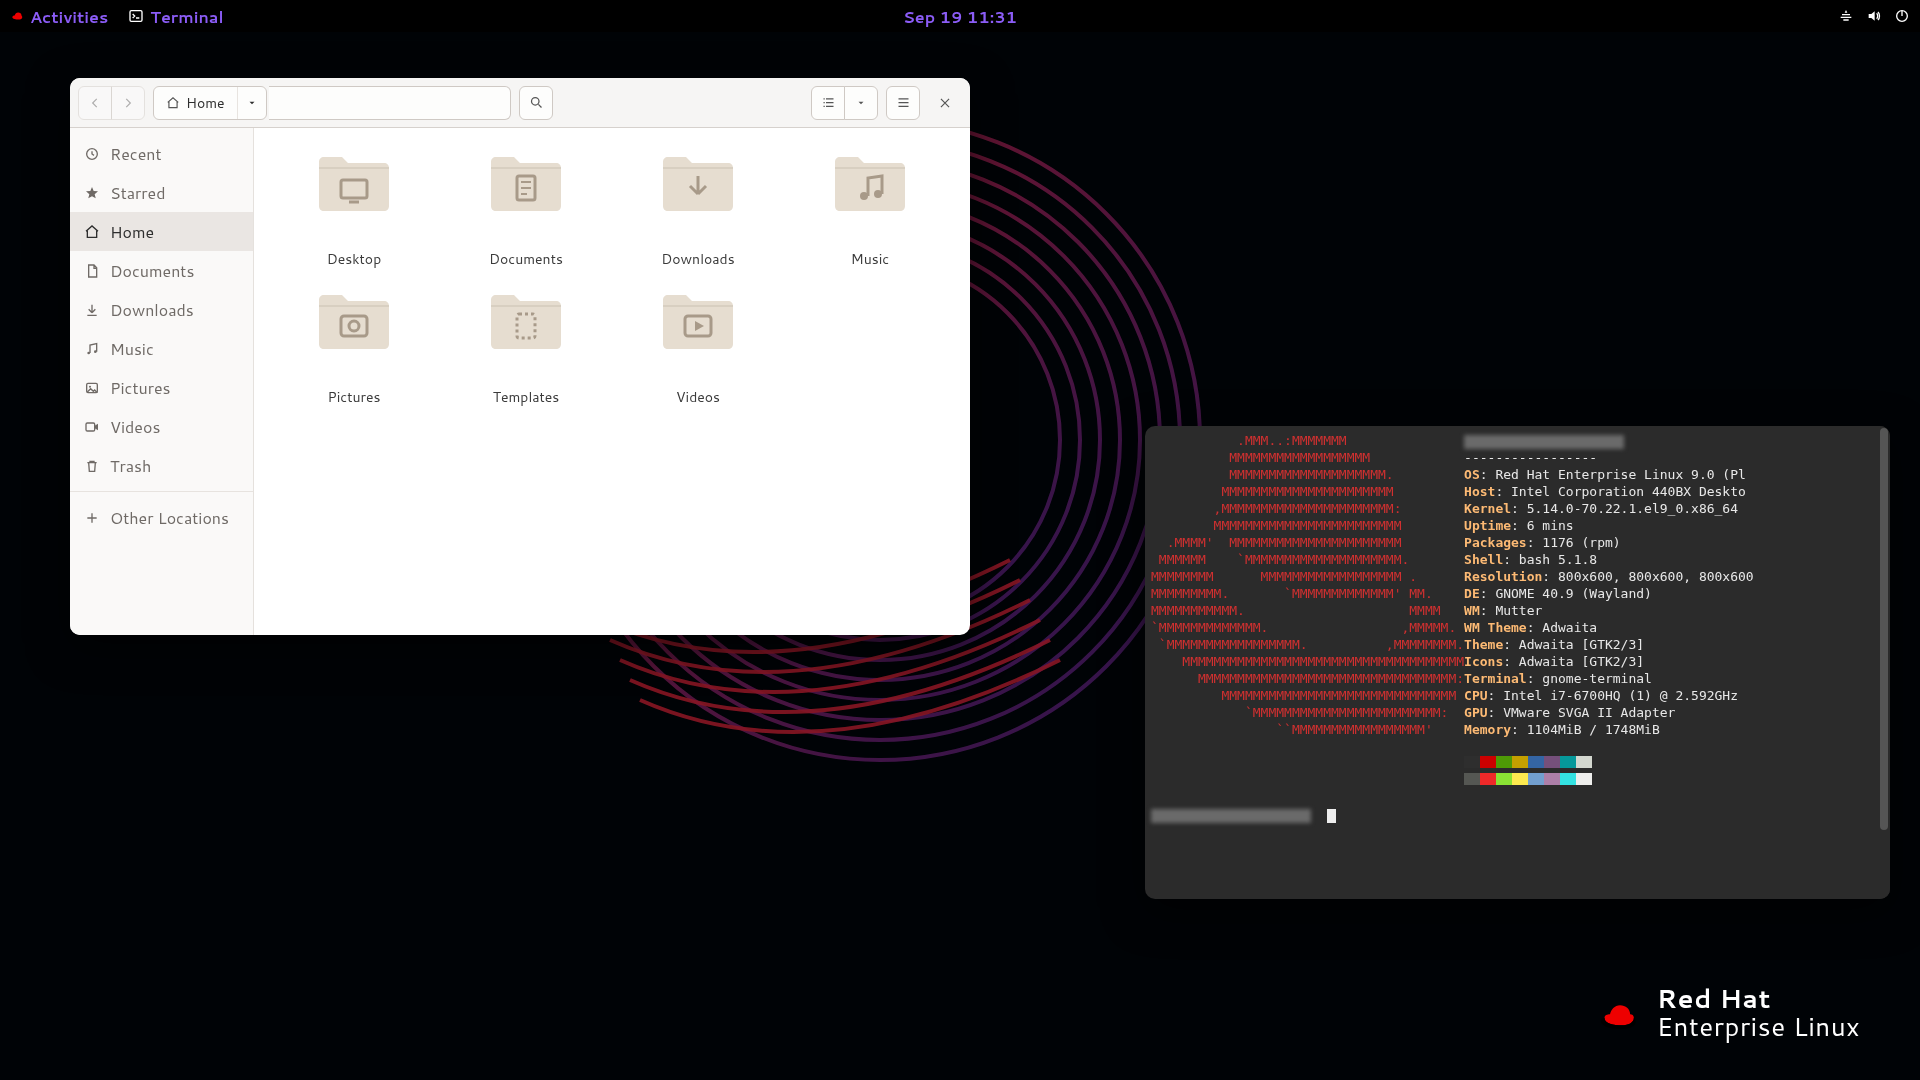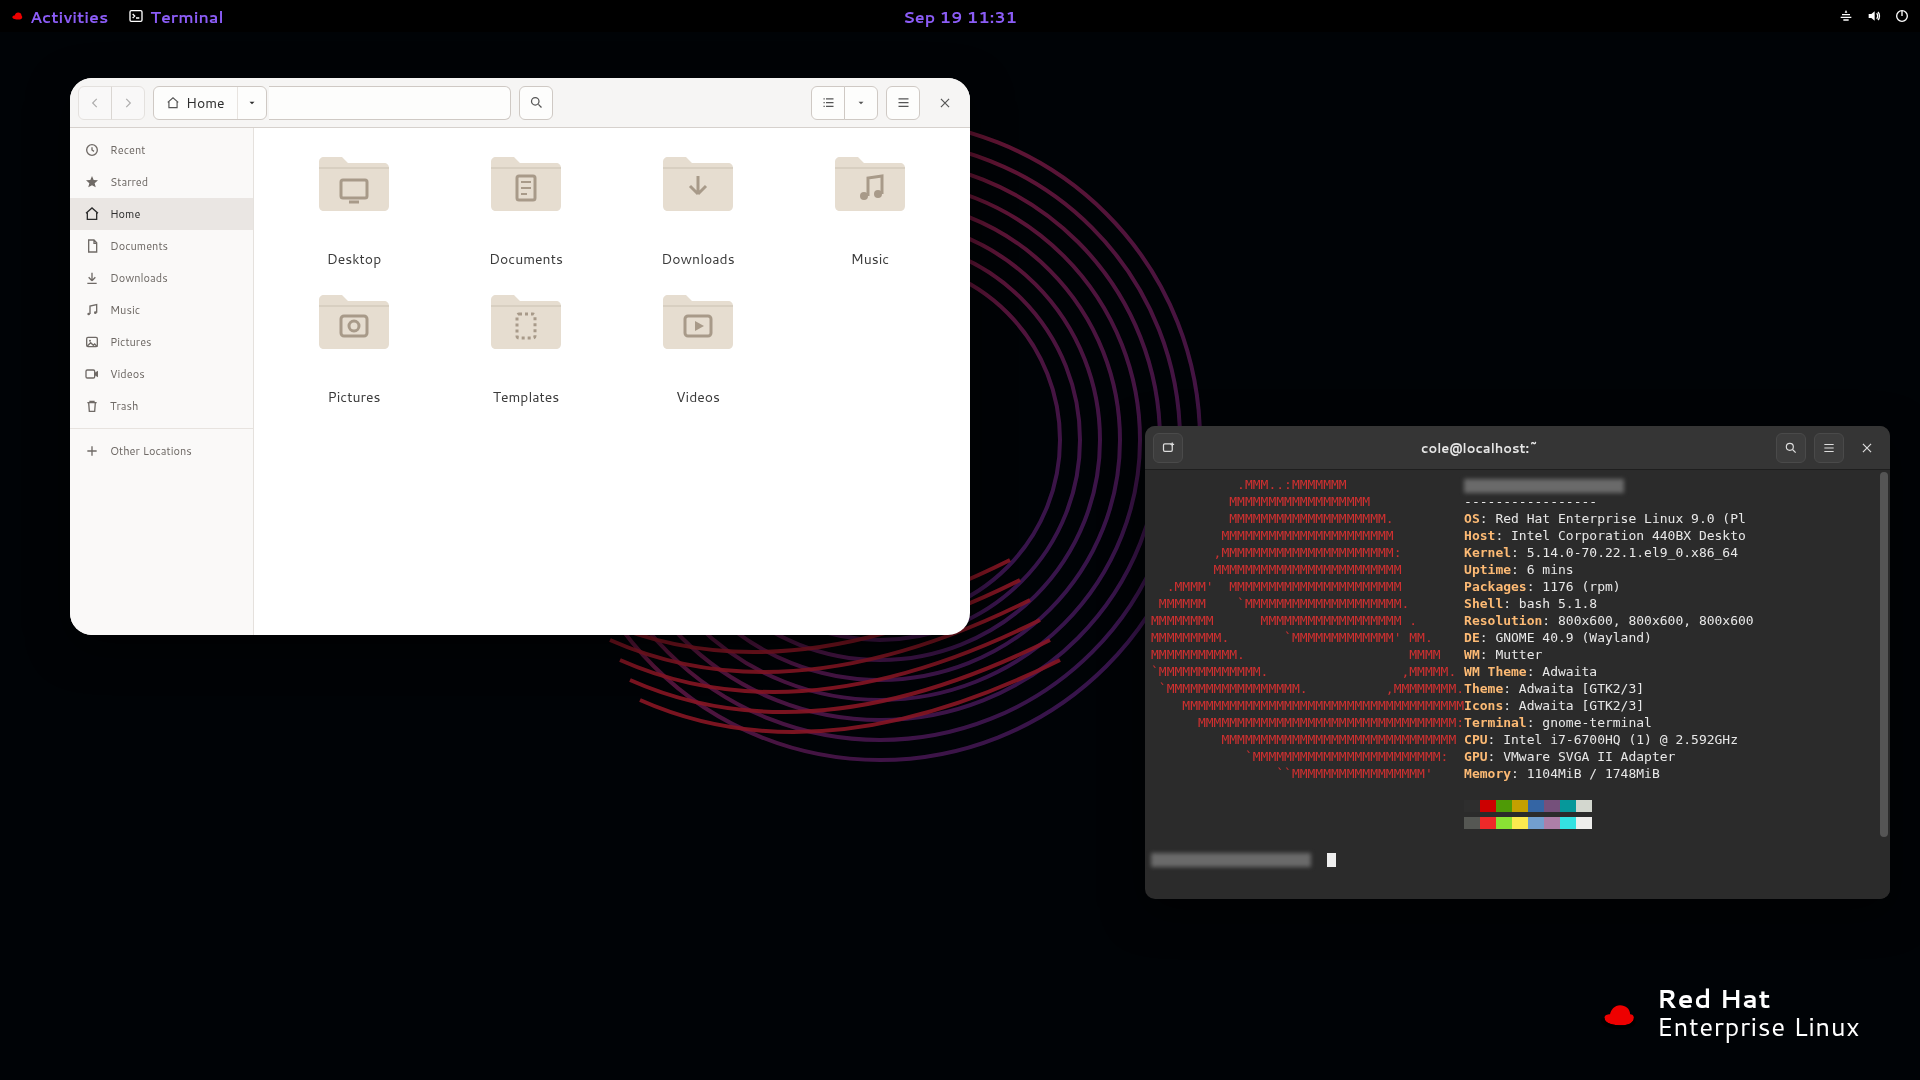--- a/index.html
+++ b/index.html
@@ -43,21 +43,21 @@
 
 .swirl {
   position:absolute; left:520px; top:80px; width:720px; height:720px;
   pointer-events:none; opacity:0.85;
 }
 
 
 .files-win {
   position:absolute; left:70px; top:78px; width:900px; height:557px;
   background:#fff; color:#2e2e2e;
-  border-radius:22px;
+  border-radius:10px;
   box-shadow:0 12px 40px rgba(0,0,0,.6);
   display:flex; flex-direction:column;
   overflow:hidden;
 }
 .files-titlebar {
   height:50px; background:#f6f5f4;
   border-bottom:1px solid #d6d1cd;
   display:flex; align-items:center;
   padding:0 8px; gap:8px;
 }
@@ -83,21 +83,21 @@
 .pathbar .dropdown { width:28px; display:flex; align-items:center; justify-content:center; }
 .path-filler { flex:1; height:34px; border:1px solid #cfc9c4; border-left:none; border-radius:0 6px 6px 0; background:#fdfdfc; margin-left:-6px; }
 .spacer { flex:1; }
 .files-body { flex:1; display:flex; min-height:0; }
 .sidebar {
   width:186px; background:#faf9f8; border-right:1px solid #e5e1dd;
   padding:6px 0; overflow:auto;
 }
 .sidebar .item {
   display:flex; align-items:center; gap:10px;
-  padding:8px 14px; color:#6f6a66; font-size:11px;
+  padding:8px 14px; color:#6f6a66; font-size:16px;
   cursor:pointer;
 }
 .sidebar .item.active { background:#eae6e3; color:#2e2e2e; }
 .sidebar .item .ic { width:16px; height:16px; flex:0 0 16px; }
 .sidebar hr { border:none; border-top:1px solid #e7e3df; margin:6px 0; }
 .folder-grid {
   flex:1; padding:18px 18px 0 18px;
   display:grid; grid-template-columns:repeat(4, 164px);
   grid-auto-rows:128px;
   gap:10px 8px;
@@ -420,45 +420,20 @@
     <rect x="26" y="30" width="26" height="20" rx="3" fill="none" stroke="#a89a89" stroke-width="3"></rect>
             <path d="M36 35v10l9-5z" fill="#a89a89"></path>
   </svg>
        <span class="flabel">Videos</span>
      </div>
       </div>
   </div>
 </div>
 
 <div class="term-win">
-  <div class="term-titlebar">
-    <div class="tbtn">
-        <svg width="15" height="15" viewBox="0 0 24 24">
-          <rect x="4" y="6" width="14" height="12" rx="2" fill="none" stroke="currentColor" stroke-width="2"></rect>
-          <path d="M18 4v6M15 7h6" stroke="currentColor" stroke-width="2"></path>
-        </svg>
-      </div>
-    <div class="title">cole@localhost:~</div>
-    <div class="tbtn">
-        <svg width="14" height="14" viewBox="0 0 24 24">
-          <circle cx="10" cy="10" r="6" fill="none" stroke="currentColor" stroke-width="2"></circle>
-          <path d="M15 15l5 5" stroke="currentColor" stroke-width="2"></path>
-        </svg>
-      </div>
-    <div class="tbtn">
-        <svg width="14" height="14" viewBox="0 0 24 24">
-          <path stroke="currentColor" stroke-width="2" d="M4 6h16M4 12h16M4 18h16"></path>
-        </svg>
-      </div>
-    <div class="tbtn close">
-        <svg width="14" height="14" viewBox="0 0 24 24">
-          <path stroke="currentColor" stroke-width="2" d="M5 5l14 14M19 5L5 19"></path>
-        </svg>
-      </div>
-  </div>
   <div class="term-body">
     <pre class="term-pre" id="termpre"><span class="r">&nbsp;&nbsp;&nbsp;&nbsp;&nbsp;&nbsp;&nbsp;&nbsp;&nbsp;&nbsp;&nbsp;.MMM..:MMMMMMM&nbsp;&nbsp;&nbsp;&nbsp;&nbsp;&nbsp;&nbsp;&nbsp;&nbsp;&nbsp;&nbsp;&nbsp;&nbsp;&nbsp;&nbsp;</span><span class="prompt-blur"></span>
 <span class="r">&nbsp;&nbsp;&nbsp;&nbsp;&nbsp;&nbsp;&nbsp;&nbsp;&nbsp;&nbsp;MMMMMMMMMMMMMMMMMM&nbsp;&nbsp;&nbsp;&nbsp;&nbsp;&nbsp;&nbsp;&nbsp;&nbsp;&nbsp;&nbsp;&nbsp;</span>-----------------
 <span class="r">&nbsp;&nbsp;&nbsp;&nbsp;&nbsp;&nbsp;&nbsp;&nbsp;&nbsp;&nbsp;MMMMMMMMMMMMMMMMMMMM.&nbsp;&nbsp;&nbsp;&nbsp;&nbsp;&nbsp;&nbsp;&nbsp;&nbsp;</span><span class="k">OS</span>: Red Hat Enterprise Linux 9.0 (Pl
 <span class="r">&nbsp;&nbsp;&nbsp;&nbsp;&nbsp;&nbsp;&nbsp;&nbsp;&nbsp;MMMMMMMMMMMMMMMMMMMMMM&nbsp;&nbsp;&nbsp;&nbsp;&nbsp;&nbsp;&nbsp;&nbsp;&nbsp;</span><span class="k">Host</span>: Intel Corporation 440BX Deskto
 <span class="r">&nbsp;&nbsp;&nbsp;&nbsp;&nbsp;&nbsp;&nbsp;&nbsp;,MMMMMMMMMMMMMMMMMMMMMM:&nbsp;&nbsp;&nbsp;&nbsp;&nbsp;&nbsp;&nbsp;&nbsp;</span><span class="k">Kernel</span>: 5.14.0-70.22.1.el9_0.x86_64
 <span class="r">&nbsp;&nbsp;&nbsp;&nbsp;&nbsp;&nbsp;&nbsp;&nbsp;MMMMMMMMMMMMMMMMMMMMMMMM&nbsp;&nbsp;&nbsp;&nbsp;&nbsp;&nbsp;&nbsp;&nbsp;</span><span class="k">Uptime</span>: 6 mins
 <span class="r">&nbsp;&nbsp;.MMMM'&nbsp;&nbsp;MMMMMMMMMMMMMMMMMMMMMM&nbsp;&nbsp;&nbsp;&nbsp;&nbsp;&nbsp;&nbsp;&nbsp;</span><span class="k">Packages</span>: 1176 (rpm)
 <span class="r">&nbsp;MMMMMM&nbsp;&nbsp;&nbsp;&nbsp;`MMMMMMMMMMMMMMMMMMMM.&nbsp;&nbsp;&nbsp;&nbsp;&nbsp;&nbsp;&nbsp;</span><span class="k">Shell</span>: bash 5.1.8
 <span class="r">MMMMMMMM&nbsp;&nbsp;&nbsp;&nbsp;&nbsp;&nbsp;MMMMMMMMMMMMMMMMMM&nbsp;.&nbsp;&nbsp;&nbsp;&nbsp;&nbsp;&nbsp;</span><span class="k">Resolution</span>: 800x600, 800x600, 800x600

